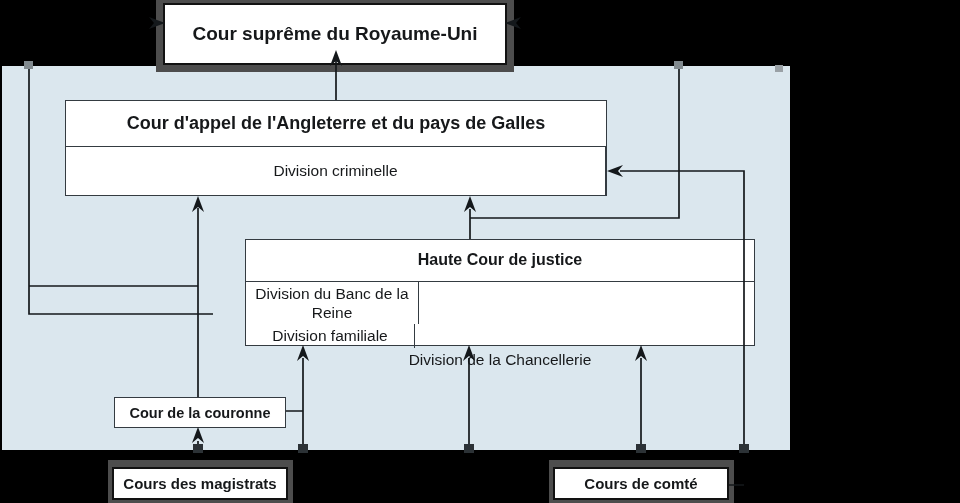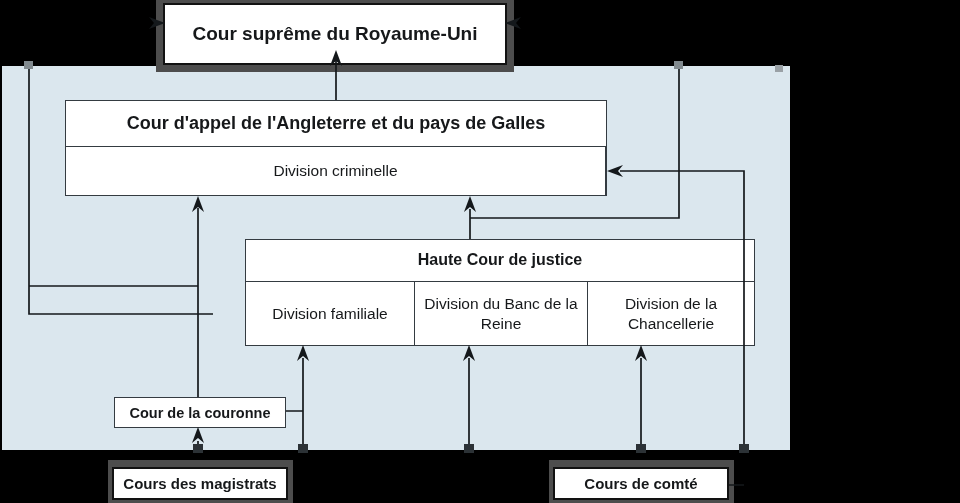--- a/index.html
+++ b/index.html
@@ -15,21 +15,21 @@
   .supreme-frame{left:156px;top:0;width:358px;height:72px;}
   .supreme-frame .inner{left:7px;right:7px;top:3px;bottom:7px;font-size:19px;}
   .magistrates-frame{left:108px;top:460px;width:185px;height:43px;}
   .county-frame{left:549px;top:460px;width:185px;height:43px;}
   .magistrates-frame .inner,.county-frame .inner{left:4px;right:5px;top:7px;bottom:3px;font-size:15px;}
 
   
   .box{position:absolute;background:#fff;border:1.5px solid #343b41;box-sizing:border-box;}
   .box-header{display:flex;align-items:center;justify-content:center;
               border-bottom:1.5px solid #343b41;font-weight:bold;}
-  .box-row{display:flex;}
+  .box-row{display:flex;flex-direction:column;}
   .cell{display:flex;align-items:center;justify-content:center;text-align:center;
         font-size:15.5px;line-height:1.25;padding:2px 6px;box-sizing:border-box;}
   .vdiv{border-right:1.5px solid #343b41;}
 
   .appeal{left:65px;top:100px;width:542px;height:96px;}
   .appeal .box-header{height:44.5px;font-size:18px;}
   .appeal .box-row{height:49px;}
   .appeal .cell{flex:1;}
 
   .highcourt{left:213px;top:239px;width:510px;height:107px;margin-left:32px;}
@@ -58,22 +58,22 @@
   <div class="box appeal">
     <div class="box-header">Cour d'appel de l'Angleterre et du pays de Galles</div>
     <div class="box-row">
       <div class="cell vdiv">Division criminelle</div>
     </div>
   </div>
 
   <div class="box highcourt">
     <div class="box-header">Haute Cour de justice</div>
     <div class="box-row">
+      <div class="cell vdiv hc-c1">Division du Banc de la Reine</div>
       <div class="cell vdiv hc-c2">Division familiale</div>
-      <div class="cell vdiv hc-c1">Division du Banc de la Reine</div>
       <div class="cell hc-c3">Division de la Chancellerie</div>
     </div>
   </div>
 
   <div class="box crown">
     <span>Cour de la couronne</span>
   </div>
 
   <div class="frame county-frame">
     <div class="inner">

